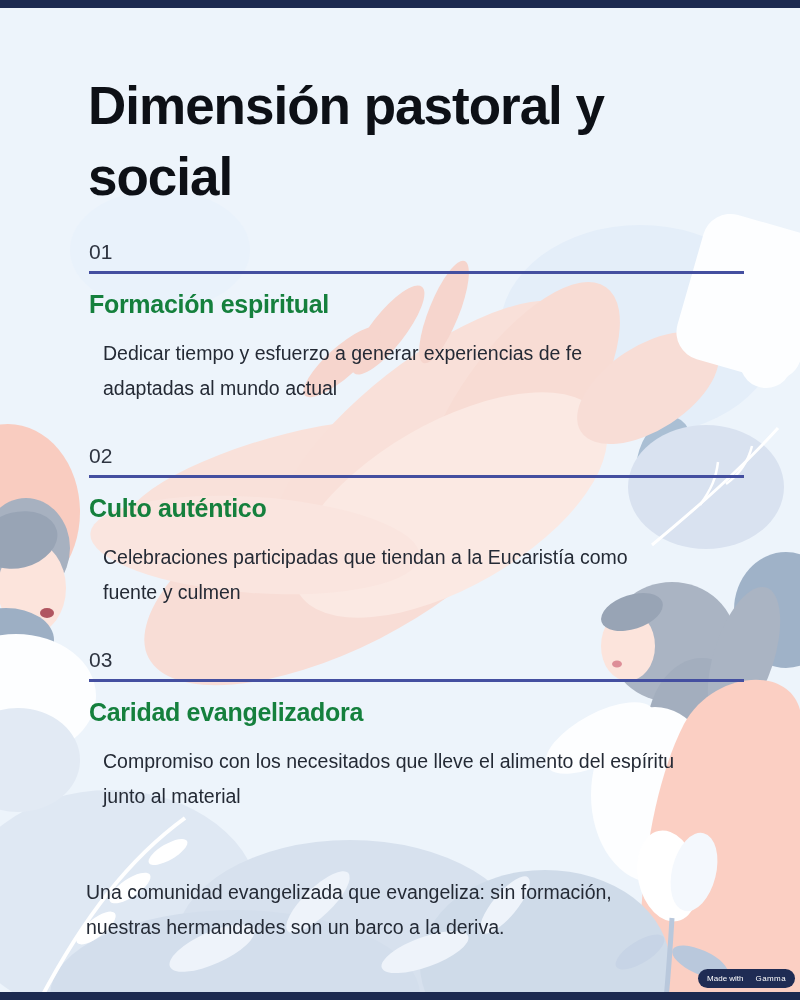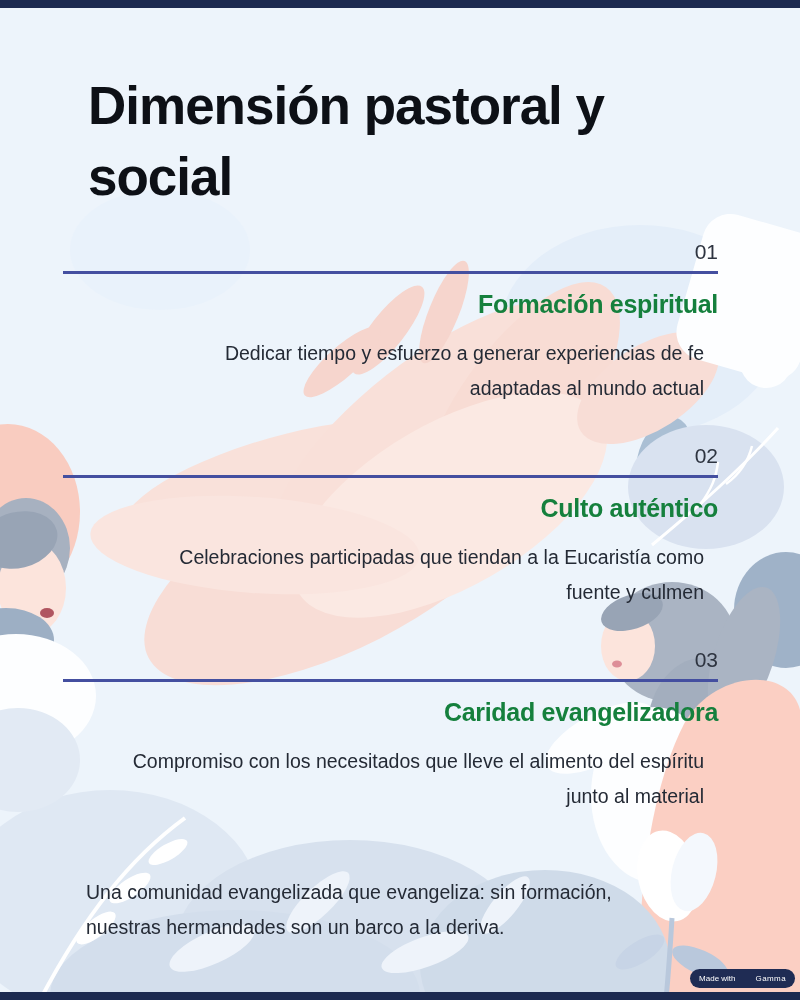--- a/index.html
+++ b/index.html
@@ -5,33 +5,33 @@
   html,body{margin:0;padding:0;background:#ffffff;}
   .page{position:relative;width:800px;height:1000px;background:#edf4fb;overflow:hidden;
         font-family:"Liberation Sans",sans-serif;}
   .frame-bar{position:absolute;left:0;width:100%;height:8px;background:#1c2a50;z-index:6;}
   .frame-bar.top{top:0}
   .frame-bar.bottom{bottom:0}
   .bg-svg{position:absolute;left:0;top:0;width:800px;height:1000px;z-index:0;}
   .content{position:absolute;left:0;top:0;width:800px;height:1000px;z-index:2;}
   h1.title{position:absolute;left:88px;top:70px;margin:0;font-size:53px;line-height:71px;
            font-weight:700;letter-spacing:-1px;color:#0d1016;}
-  .section{position:absolute;left:63px;width:655px;text-align:right;}
+  .section{position:absolute;left:89px;width:655px;}
   .section.s1{top:240px}
   .section.s2{top:444px}
   .section.s3{top:648px}
   .sec-number{font-size:21px;line-height:24px;color:#2e3440;}
   .sec-line{margin-top:7px;height:3px;background:#444fa0;width:100%;}
   .sec-heading{margin:16px 0 0;font-size:25px;line-height:28px;font-weight:700;
                letter-spacing:-0.3px;color:#15803d;}
   .sec-body{margin:18px 14px 0;font-size:19.5px;line-height:35px;color:#242a35;}
   .closing{position:absolute;left:75px;top:855px;width:690px;font-size:19.5px;
            line-height:35px;color:#242a35;margin-left:11px;}
   .badge{position:absolute;right:5px;bottom:12px;height:19px;display:flex;align-items:center;
-         gap:20px;padding:0 9px;background:#1f2c54;border-radius:10px;color:#ffffff;
+         gap:12px;padding:0 9px;background:#1f2c54;border-radius:10px;color:#ffffff;
          font-size:8px;z-index:7;cursor:pointer;}
   .badge .brand{font-weight:400;letter-spacing:0.4px;}
 </style>
 </head>
 <body>
 
 <div class="page">
 
   <svg class="bg-svg" viewBox="0 0 800 1000" aria-hidden="true">
 

